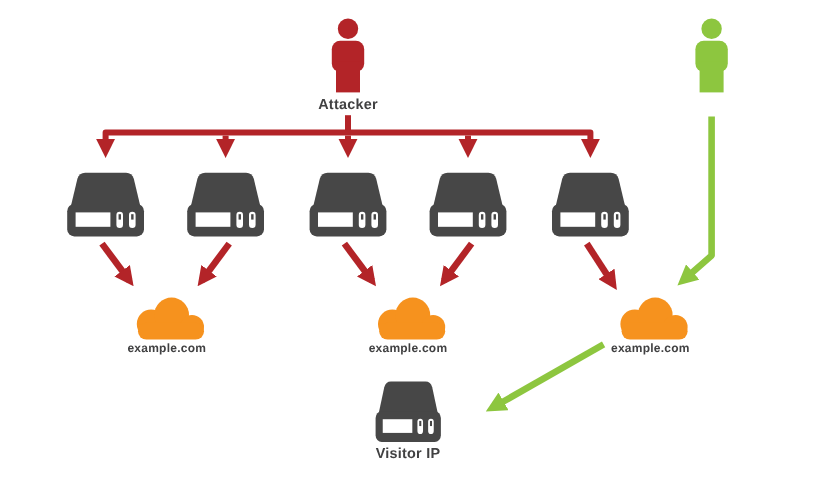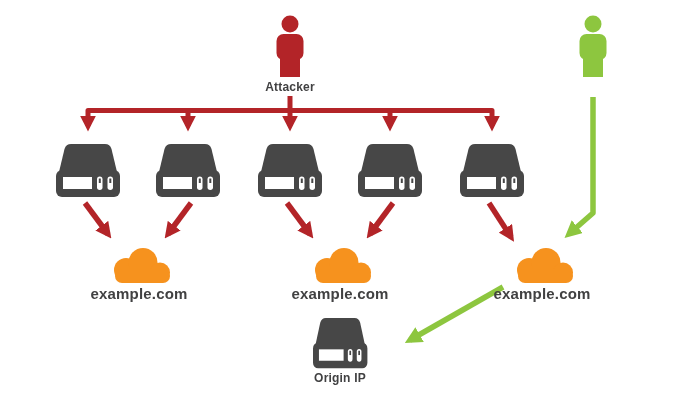--- a/index.html
+++ b/index.html
@@ -15,21 +15,21 @@
     position:absolute;
     width:120px;
     text-align:center;
     font-weight:bold;
     font-size:12px;
     color:var(--label_gray,#414142);
     letter-spacing:.2px;
     white-space:nowrap;
     user-select:none;
   }
-  .label.small{font-size:15px;}
+  .label.small{font-size:10px;}
   .fill-red{fill:var(--attacker_red,#b32428);}
   .fill-green{fill:var(--visitor_green,#8dc63f);}
   .fill-orange{fill:var(--cloud_orange,#f6921e);}
   .fill-gray{fill:var(--server_gray,#474747);}
   .stroke-red{stroke:var(--attacker_red,#b32428);}
   .stroke-green{stroke:var(--visitor_green,#8dc63f);}
   .cut{fill:var(--background,#fff);}
   .tick{fill:var(--server_gray,#474747);}
 </style>
 </head>
@@ -109,14 +109,14 @@
 
   <div class="label" style="left:230px;top:80px;">Attacker</div>
 
 
   <div class="label small" style="left:79px;top:285px;">example.com</div>
 
   <div class="label small" style="left:280px;top:285px;">example.com</div>
 
   <div class="label small" style="left:482px;top:285px;">example.com</div>
 
-  <div class="label" style="left:280px;top:371px;">Origin IP</div>
+  <div class="label" style="left:280px;top:371px;">Visitor IP</div>
 </div>
 
 </body></html>

